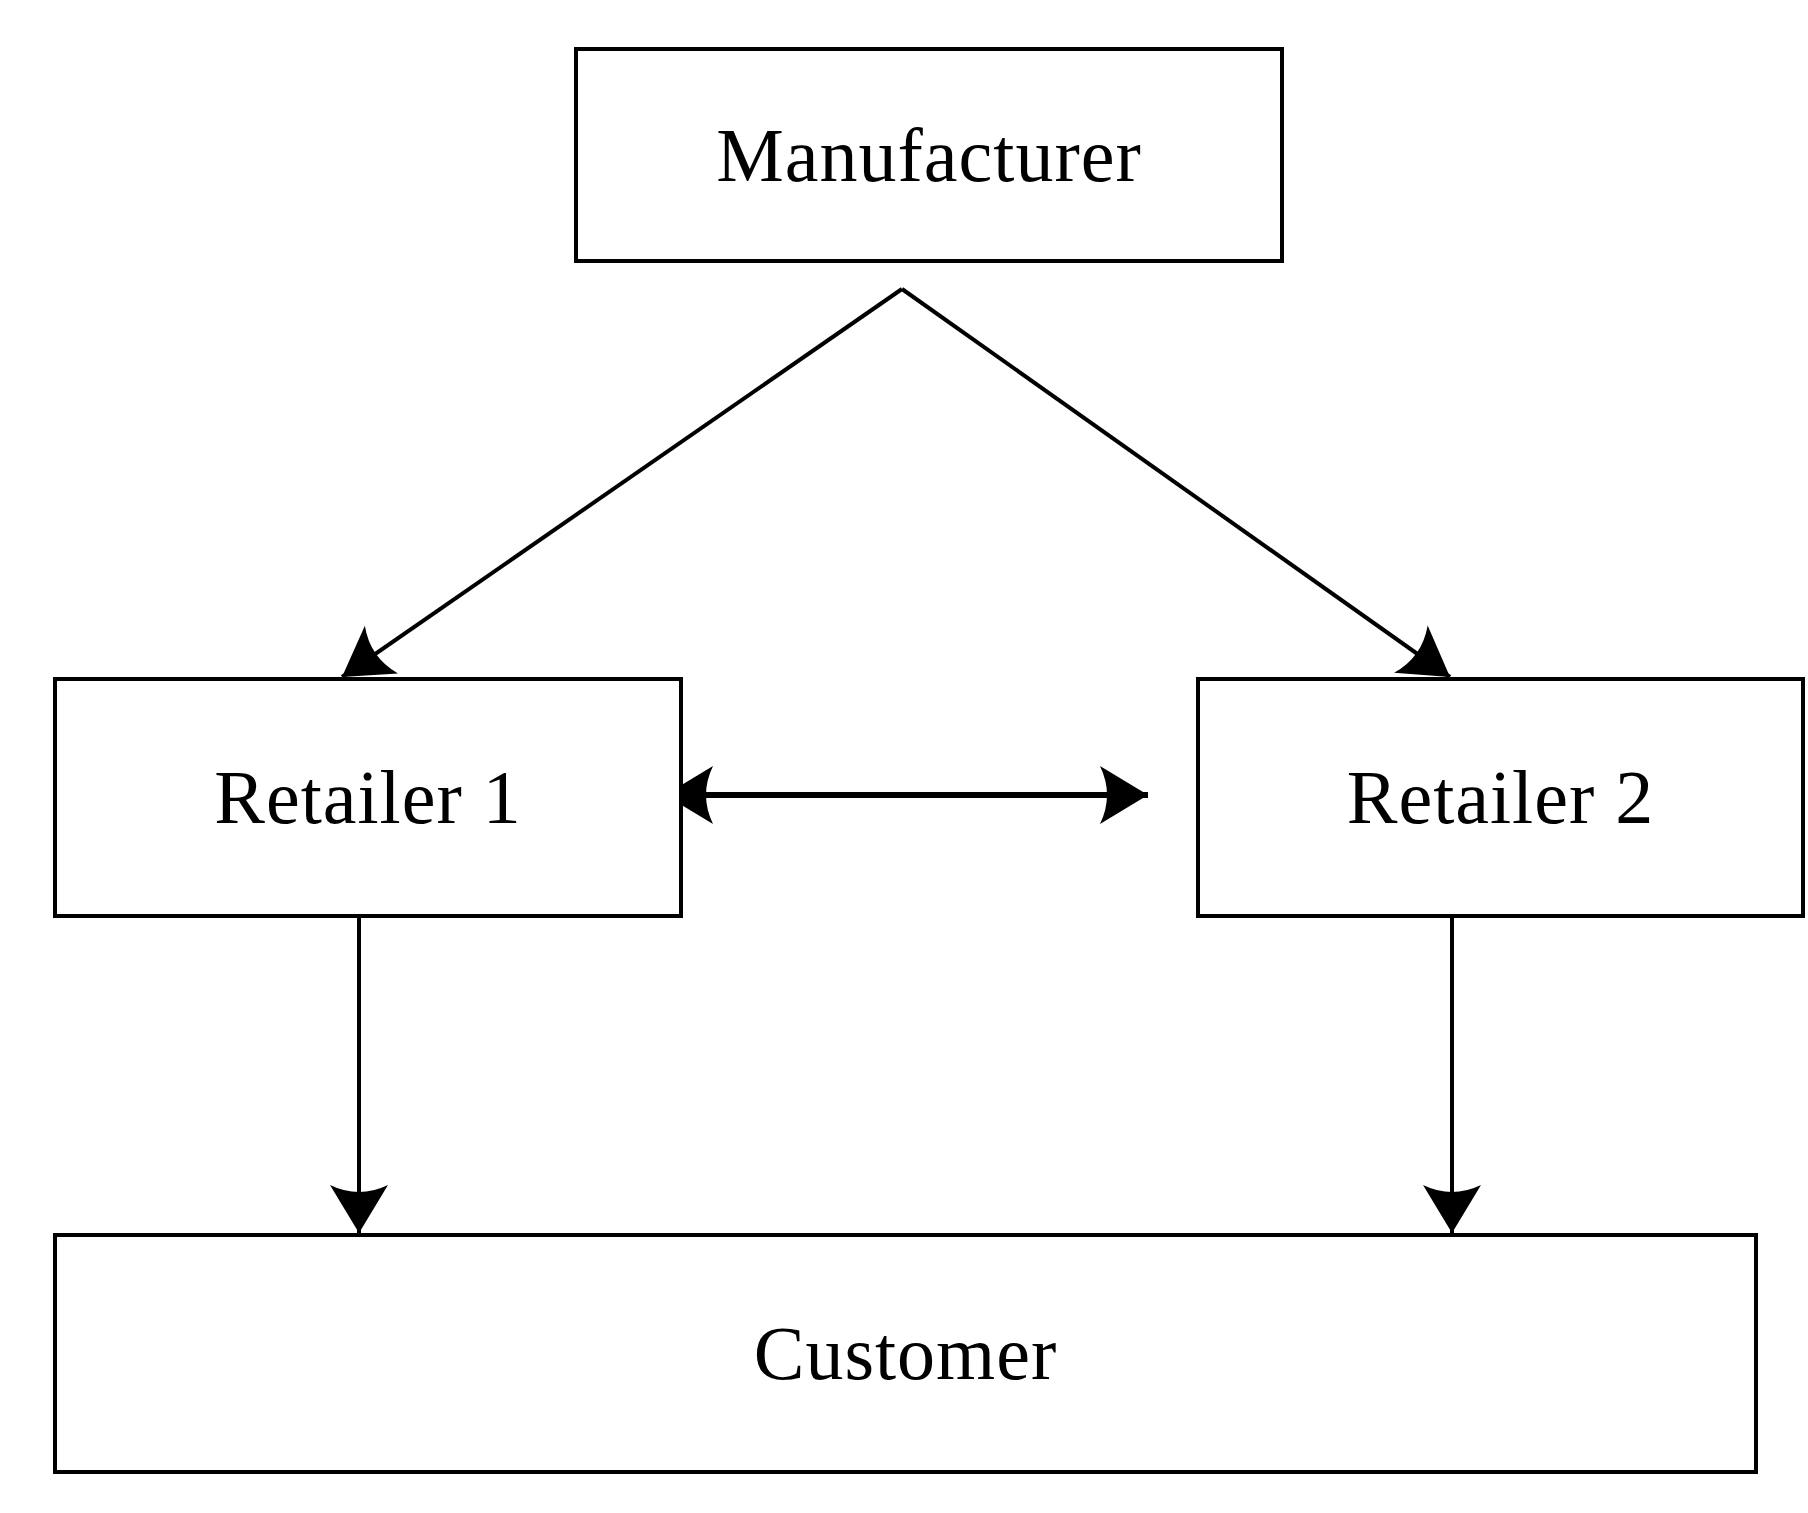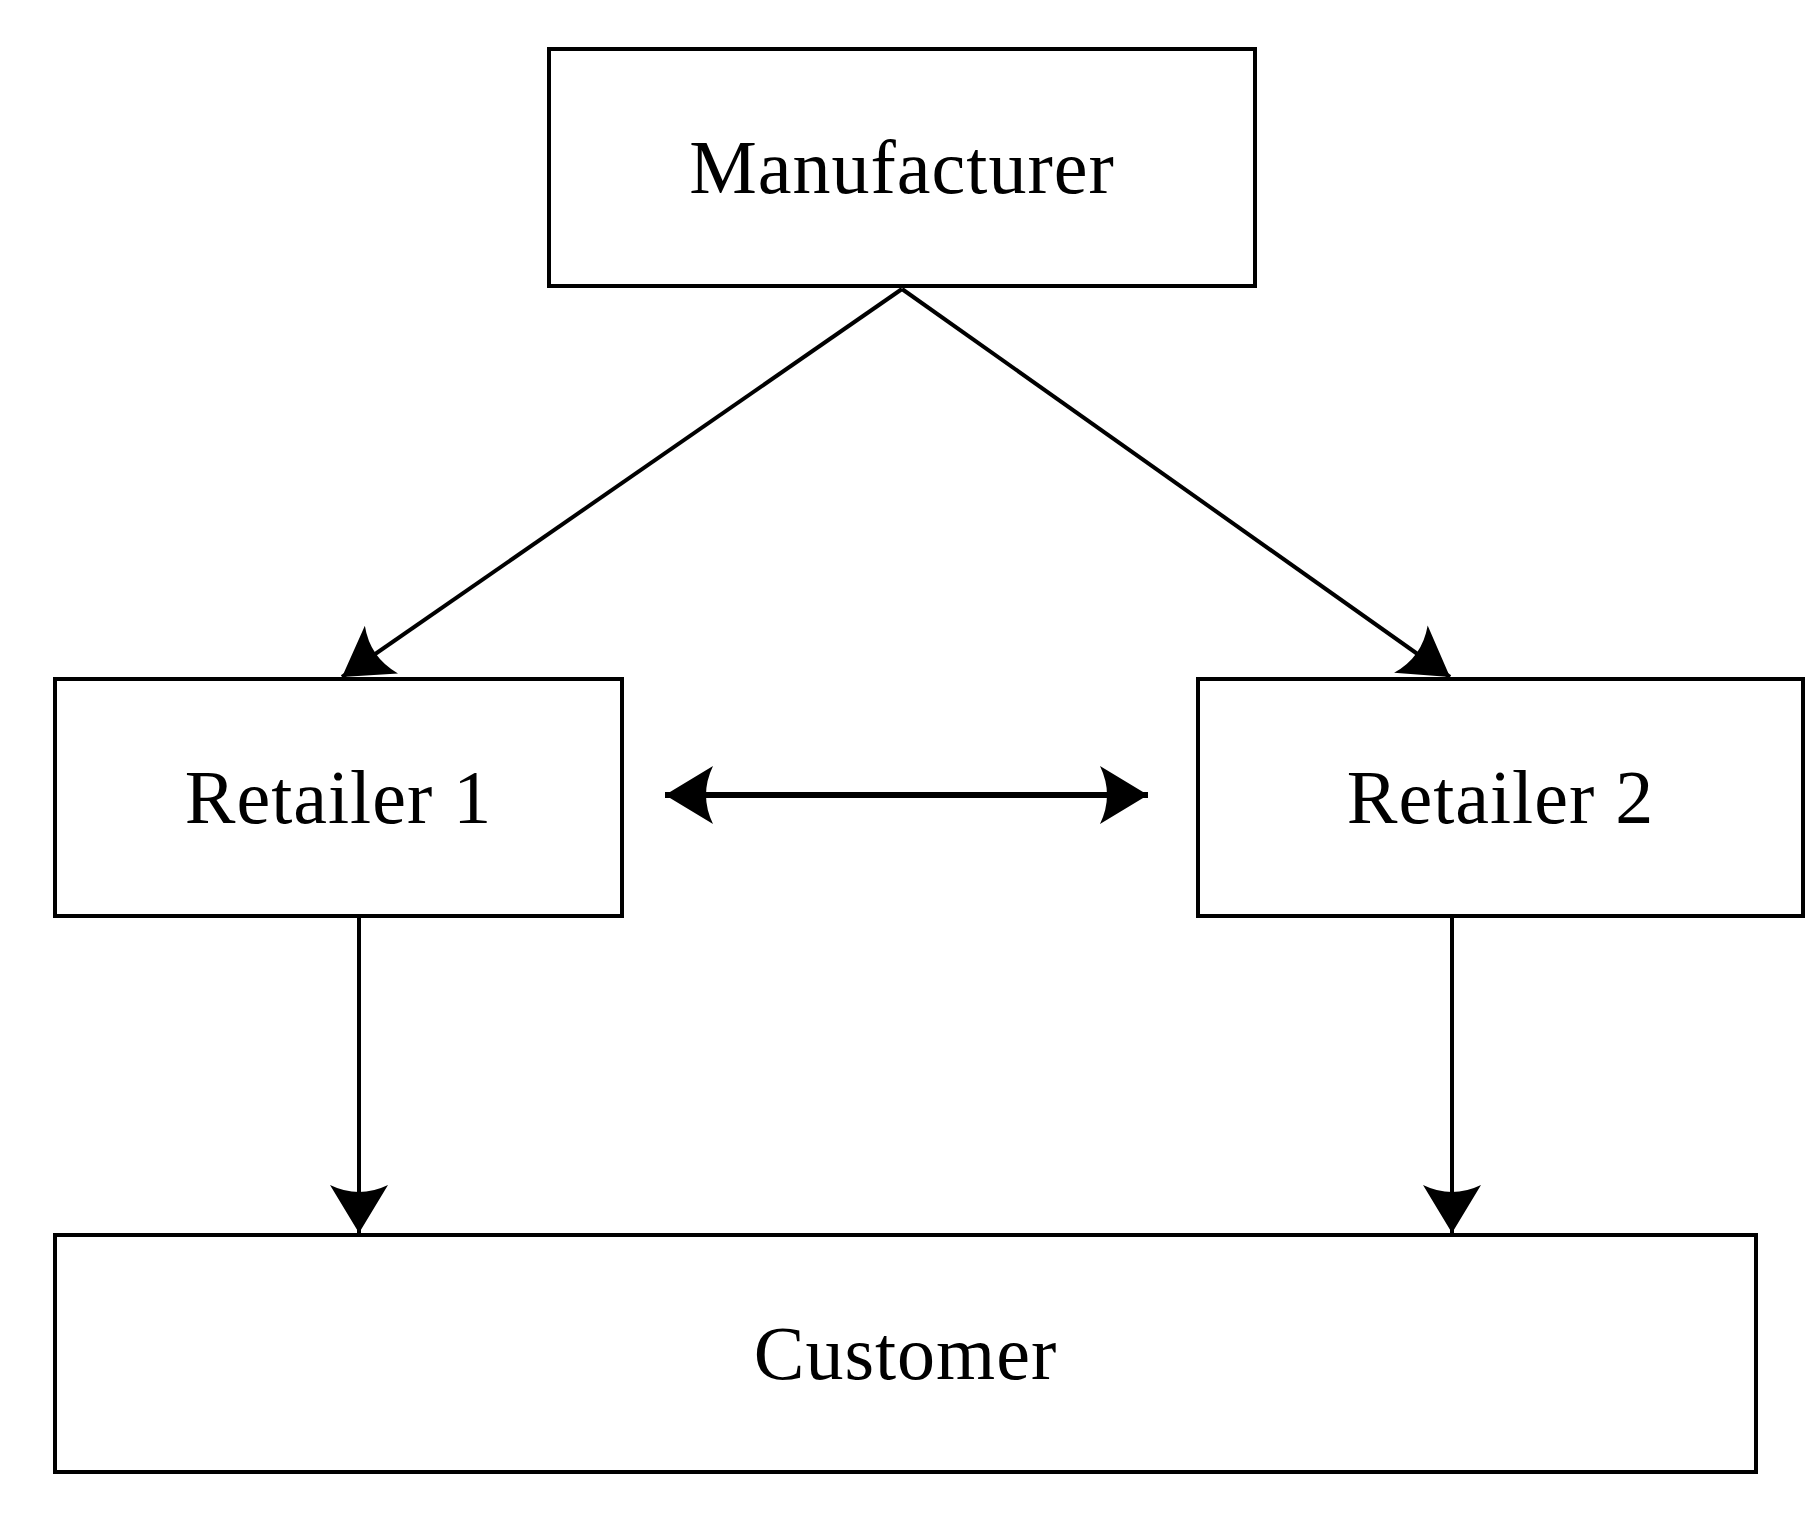--- a/index.html
+++ b/index.html
@@ -35,22 +35,22 @@
     display: flex;
     align-items: center;
     justify-content: center;
   }
   .node span {
     font-size: 76px;
     color: #000000;
     letter-spacing: 1px;
     white-space: nowrap;
   }
-  .node-manufacturer { left: 547px; top: 47px;   width: 710px;  height: 241px; align-items: center; }
-  .node-retailer1    { left: 53px;  top: 677px;  width: 571px;  height: 241px; }
+  .node-manufacturer { left: 574px; top: 47px;   width: 710px;  height: 216px; align-items: center; }
+  .node-retailer1    { left: 53px;  top: 677px;  width: 630px;  height: 241px; }
   .node-retailer2    { left: 1148px;top: 677px;  width: 609px;  height: 241px; margin-left: 48px; }
   .node-customer     { left: 53px;  top: 1233px; width: 1705px; height: 241px; }
 </style>
 </head>
 <body>
 
 <div class="canvas">
 
   <svg class="edges" viewBox="0 0 1808 1513" xmlns="http://www.w3.org/2000/svg">
     <defs>

